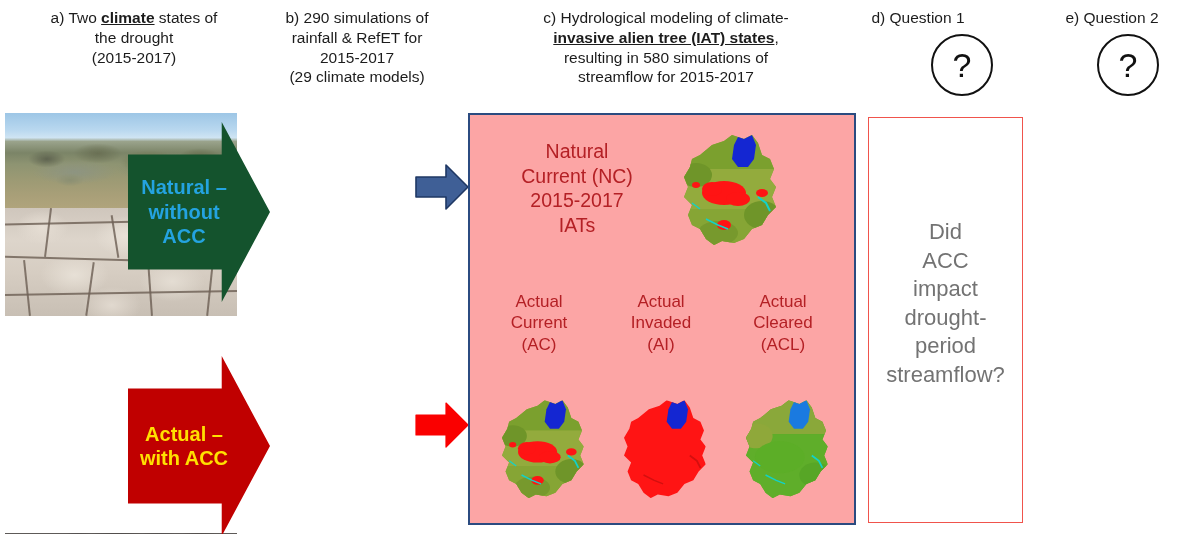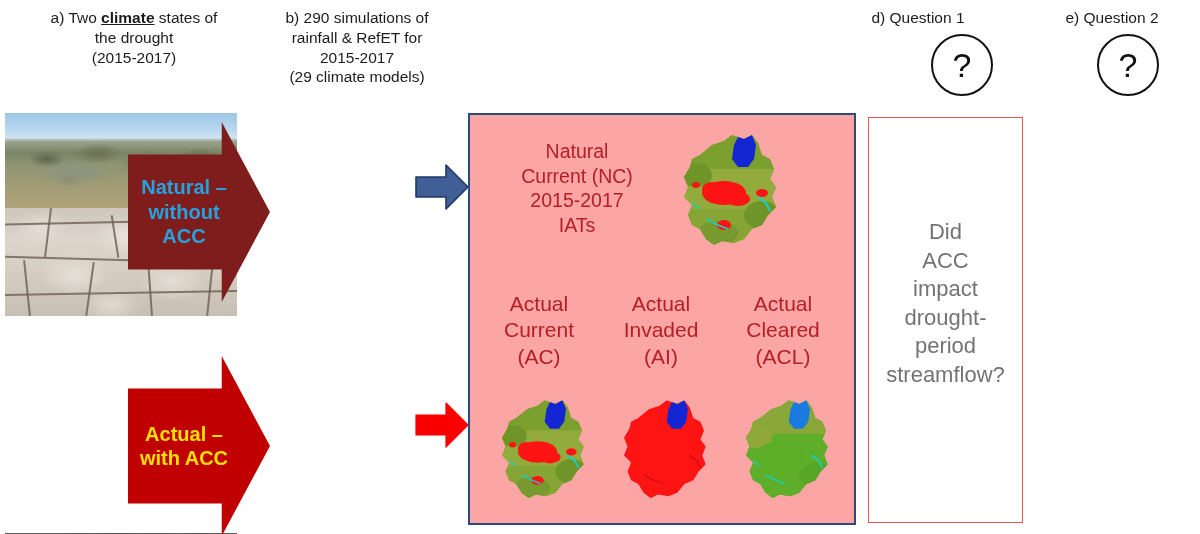--- a/index.html
+++ b/index.html
@@ -85,21 +85,21 @@
 
   
   .conn{position:absolute;}
 
   
   .panel-c{
     position:absolute;border:2px solid #2b4b80;background:#fca5a5;
   }
   .state-label{
     position:absolute;text-align:center;color:#b42025;
-    font-size:21px;line-height:1.26;
+    font-size:17px;line-height:1.26;
   }
   .nc-label{font-size:19.5px;}
 
   
   .catchment{position:absolute;}
 
   
   .qbox{position:absolute;background:#fff;}
   .q1box{border:1.6px solid #f0544c;}
   .q2box{border:1.6px solid #37b06a;}
@@ -127,20 +127,27 @@
   </div>
 
   <div class="abs heading" style="left:244px;top:8px;width:226px;">
     <span>b)</span>
     <span>290 simulations of</span><br>
     <span>rainfall &amp; RefET for</span><br>
     <span>2015-2017</span><br>
     <span>(29 climate models)</span>
   </div>
 
+  <div class="abs heading" style="left:472px;top:8px;width:388px;">
+    <span>c)</span>
+    <span>Hydrological modeling of climate-</span><br>
+    <b>invasive alien tree (IAT) states</b><span>,</span><br>
+    <span>resulting in 580 simulations of</span><br>
+    <span>streamflow for 2015-2017</span>
+  </div>
 
   <div class="abs heading" style="left:838px;top:8px;width:160px;">
     <span>d)</span>
     <span>Question 1</span>
   </div>
   <div class="qmark" style="left:931px;top:34px;width:58px;height:58px;">
     <span>?</span>
   </div>
 
   <div class="abs heading" style="left:1032px;top:8px;width:160px;">
@@ -165,21 +172,21 @@
       <div class="crack" style="left:88%;top:50%;width:2px;height:50%;transform:rotate(6deg);"></div>
       <div class="crack" style="left:0;top:78%;width:100%;height:2px;transform:rotate(-1deg);"></div>
     </div>
   </div>
 
   <div class="abs photo" style="left:5px;top:330px;width:232px;height:203px;">
     <div class="smokestack"></div>
 
   </div>
 
-  <div class="abs chevron" style="left:128px;top:122px;width:142px;height:180px;background:#7f1d1d;color:#24a3e0;font-size:20px;">
+  <div class="abs chevron" style="left:128px;top:122px;width:142px;height:180px;background:#14532d;color:#24a3e0;font-size:20px;">
     <div class="chev-inner">
       <span>Natural –</span><br>
       <span>without</span><br>
       <span>ACC</span>
     </div>
   </div>
 
   <div class="abs chevron" style="left:128px;top:356px;width:142px;height:180px;background:#c00000;color:#ffe000;font-size:20px;">
     <div class="chev-inner">
       <span>Actual –</span><br>

